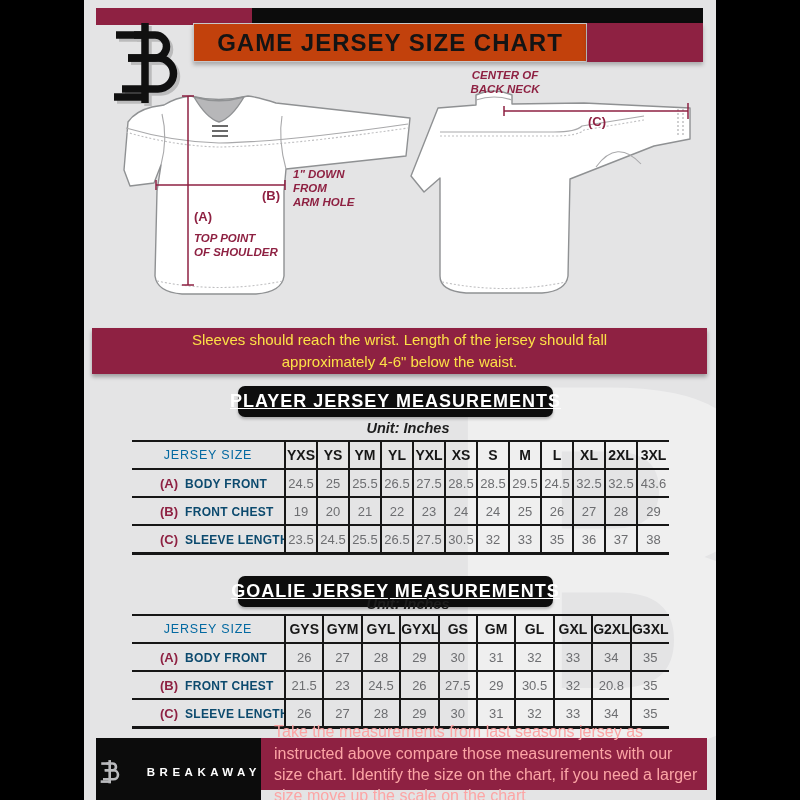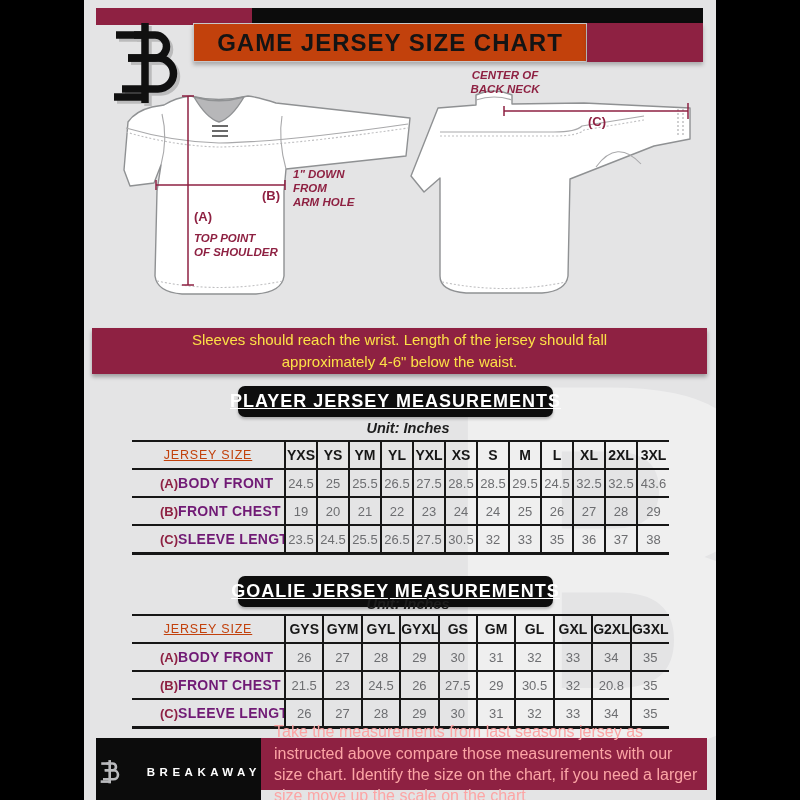--- a/index.html
+++ b/index.html
@@ -44,25 +44,25 @@
           font-weight:700; font-size:14.5px; color:#1d1d1d; }
 
   
   table.tbl { position:absolute; left:48px; width:537px; border-collapse:collapse;
               table-layout:fixed; border-bottom:3px solid #161616; }
   .tbl tr { border-top:2px solid #161616; }
   .tbl td, .tbl th { height:26px; padding:0; overflow:hidden; white-space:nowrap; }
   .tbl td:first-child { width:152px; }
   .tbl .sz, .tbl .v { border-left:2px solid #161616; }
   .tbl .sz { font-weight:700; font-size:14px; color:#161616; text-align:center;margin-left:14px; }
-  .tbl .corner { font-size:12.5px; color:#c2410c; text-align:center; letter-spacing:0.8px;text-decoration:underline; }
+  .tbl .corner { font-size:12.5px; color:#0369a1; text-align:center; letter-spacing:0.8px; }
   .tbl .v { font-size:13px; color:#6d6e71; text-align:center; }
   .tbl .lab { text-align:left; padding-left:28px; }
   .key { color:#8e2142; font-weight:700; font-size:13px; }
-  .lname { color:#701a75; font-weight:700; font-size:14px; letter-spacing:0.3px; }
+  .lname { color:#0c4a6e; font-weight:700; font-size:12px; letter-spacing:0.3px; margin-left:7px; }
 
   
   .foot-black { position:absolute; left:12px; top:738px; width:165px; height:68px; background:#0c0c0c;
                 display:flex; align-items:center; justify-content:center; gap:24px; }
   .foot-brand { color:#fff; font-size:11.5px; font-weight:700; letter-spacing:4.5px; white-space:nowrap; }
   .foot-maroon { position:absolute; left:177px; top:738px; width:446px; height:52px; background:#8e2142;
                  box-sizing:border-box; padding:6px 8px 6px 13px; display:flex; align-items:center; }
   .foot-maroon div { color:#fca5a5; font-size:16px; line-height:1.34; }
 </style>
 </head>

